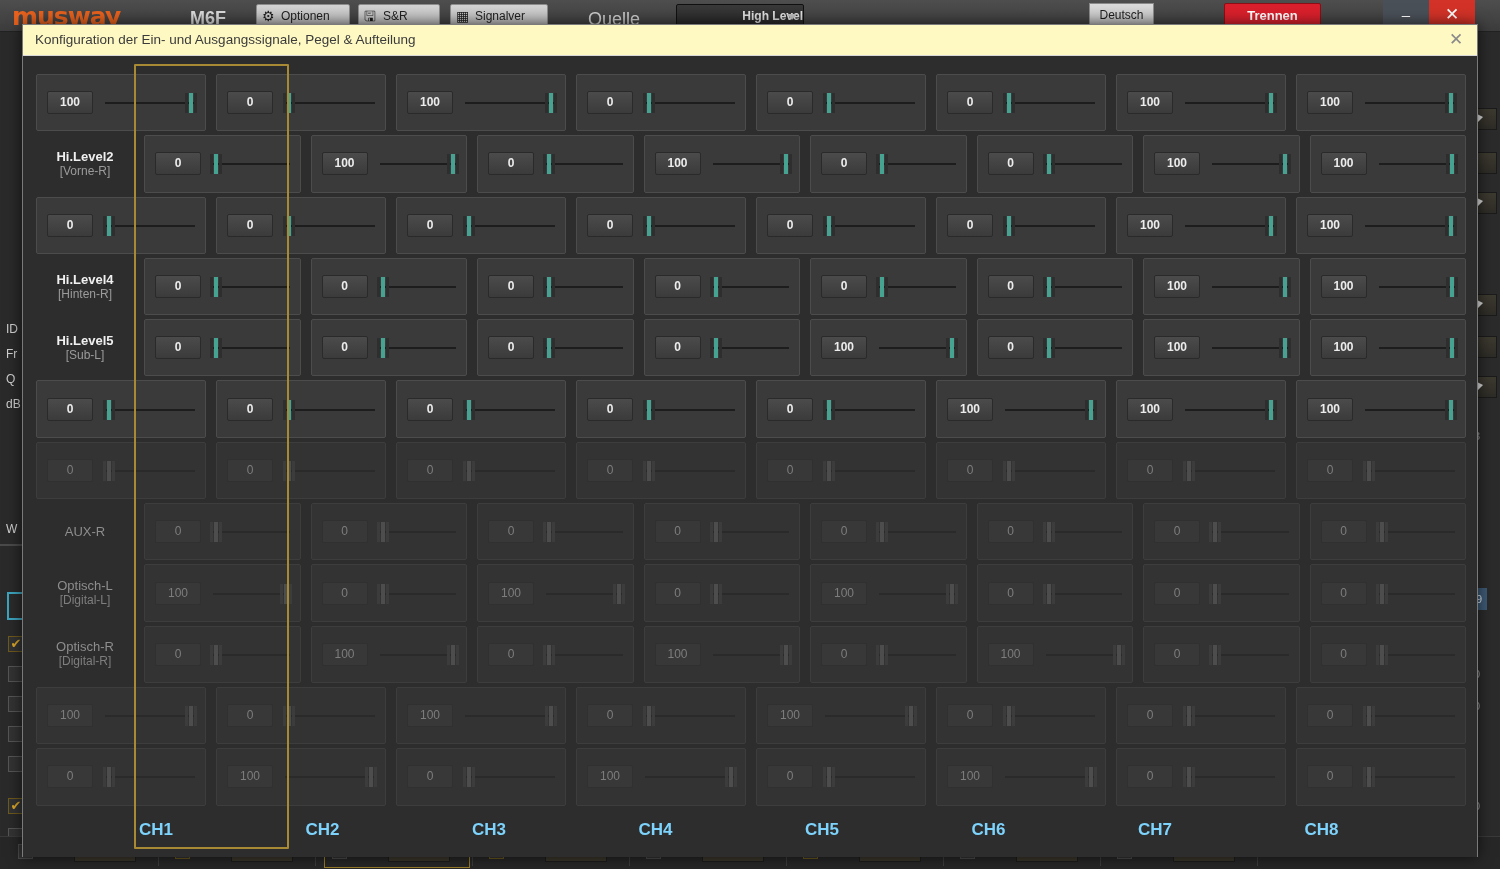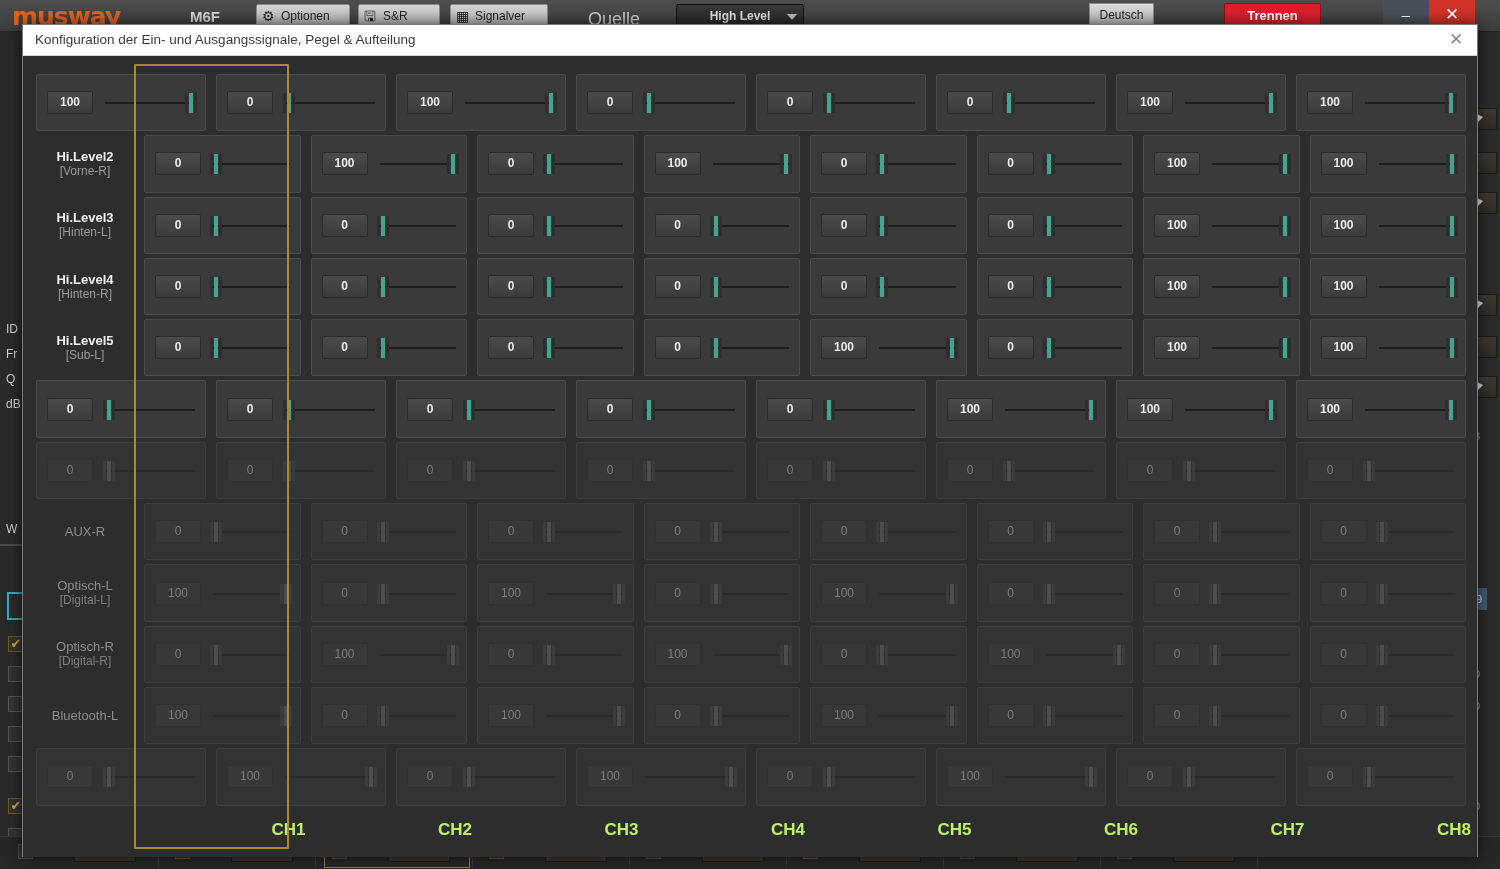--- a/index.html
+++ b/index.html
@@ -14,35 +14,35 @@
   .bg-toolbar{
     position:absolute; left:0; top:0; width:1500px; height:32px;
     background:linear-gradient(#4e4e4e,#3c3c3c);
     border-bottom:1px solid #222;
   }
   .brand{
     position:absolute; left:12px; top:2px;
     font-size:25px; font-weight:bold; color:#e8621e;
     letter-spacing:-1px; font-family:"DejaVu Sans", sans-serif;
   }
-  .model{ position:absolute; left:190px; top:8px; font-size:15px; color:#dcdcdc; font-weight:bold;}
+  .model{ position:absolute; left:190px; top:8px; font-size:18px; color:#dcdcdc; font-weight:bold;}
   .tb-btn{
     position:absolute; top:4px; height:24px;
     background:linear-gradient(#d4d4d4,#b4b4b4);
     border:1px solid #8d8d8d; border-radius:2px;
     color:#222; font-size:12px; line-height:22px; padding:0 7px 0 24px;
     white-space:nowrap;
   }
   .tb-btn .ic{ position:absolute; left:5px; top:3px; font-size:14px; line-height:16px; color:#1a1a1a;}
   .tb-lbl{ position:absolute; top:9px; font-size:18px; color:#cfcfcf;}
   .combo{
     position:absolute; top:4px; height:25px; width:128px;
     background:linear-gradient(#3a3a3a,#242424);
     border:1px solid #111; border-radius:2px;
-    color:#e2e2e2; font-size:12px; font-weight:bold; line-height:23px; text-align:center;
+    color:#e2e2e2; font-size:12px; font-weight:bold; line-height:23px; text-align:right;
   }
   .combo .arr{ position:absolute; right:6px; top:9px; width:0;height:0;
     border-left:5px solid transparent;border-right:5px solid transparent;border-top:6px solid #bdbdbd;}
   .lang-btn{
     position:absolute; top:3px; left:1089px; width:65px; height:25px;
     background:linear-gradient(#dcdcdc,#b7b7b7); border:1px solid #8b8b8b;
     color:#1d1d1d; font-size:12px; line-height:23px; text-align:center;
   }
   .disc-btn{
     position:absolute; top:3px; left:1224px; width:97px; height:25px;
@@ -85,21 +85,21 @@
   .bb-div{ position:absolute; top:838px; width:1px; height:28px; background:#3d3d3d;}
   .bb-sel{ position:absolute; top:836px; height:32px; border:1px solid #9a7d2c;}
 
   
   .modal{
     position:absolute; left:22px; top:24px; width:1456px; height:833px;
     background:#2d2d2d; border:1px solid #7a7a7a;
     box-shadow:0 0 14px rgba(0,0,0,.65);
   }
   .modal-title{
-    position:relative; height:31px; background:#ffffff; border-bottom:1px solid #d8d8d8;
+    position:relative; height:31px; background:#fef9c3; border-bottom:1px solid #d8d8d8;
   }
   .modal-title .t{
     position:absolute; left:12px; top:7px; font-size:13.5px; color:#3b3b3b;
   }
   .modal-title .x{
     position:absolute; right:8px; top:4px; width:26px; height:23px;
     color:#8a8a8a; font-size:17px; text-align:center; line-height:22px; cursor:pointer;
   }
 
   .modal-body{ position:relative; width:100%; height:801px; background:#2d2d2d; padding:16px 8px 0 8px; }
@@ -150,22 +150,22 @@
 
   
   .colsel{
     position:absolute; left:111px; top:8px; width:155px; height:785px;
     border:2px solid #a98a34; pointer-events:none; border-radius:1px;
   }
 
   .footer-row{ display:flex; height:46px; }
   .footer-row .rowlabel{ width:108px; flex:0 0 108px;}
   .chname{
-    flex:1 1 0; text-align:right; line-height:44px;
-    font-size:17px; font-weight:bold; color:#bef264;
+    flex:1 1 0; text-align:left; line-height:44px;
+    font-size:17px; font-weight:bold; color:#7dd3fc;
   }
 </style>
 </head>
 <body>
 
 <div id="root">
 
   <div class="bg-toolbar">
     <div class="brand">musway</div>
     <div class="model">M6F</div>
@@ -514,24 +514,20 @@
                   <div class="handle" style="left: 96%;">
                     <i class="a"></i>
                     <i class="b"></i>
                     <i class="c"></i>
                   </div>
                 </div>
               </div>
             </div>
           </div>
           <div class="grid-row">
-            <div class="rowlabel">
-              <div class="l1">Hi.Level3</div>
-              <div class="l2">[Hinten-L]</div>
-            </div>
             <div class="cellwrap">
               <div class="cell">
                 <div class="numbox">0</div>
                 <div class="slider">
                   <div class="track"></div>
                   <div class="handle" style="left: 4%;">
                     <i class="a"></i>
                     <i class="b"></i>
                     <i class="c"></i>
                   </div>
@@ -1385,23 +1381,20 @@
                   <div class="handle" style="left: 4%;">
                     <i class="a"></i>
                     <i class="b"></i>
                     <i class="c"></i>
                   </div>
                 </div>
               </div>
             </div>
           </div>
           <div class="grid-row">
-            <div class="rowlabel dim">
-              <div class="l1">Bluetooth-L</div>
-            </div>
             <div class="cellwrap">
               <div class="cell off">
                 <div class="numbox">100</div>
                 <div class="slider">
                   <div class="track"></div>
                   <div class="handle" style="left: 96%;">
                     <i class="a"></i>
                     <i class="b"></i>
                     <i class="c"></i>
                   </div>

